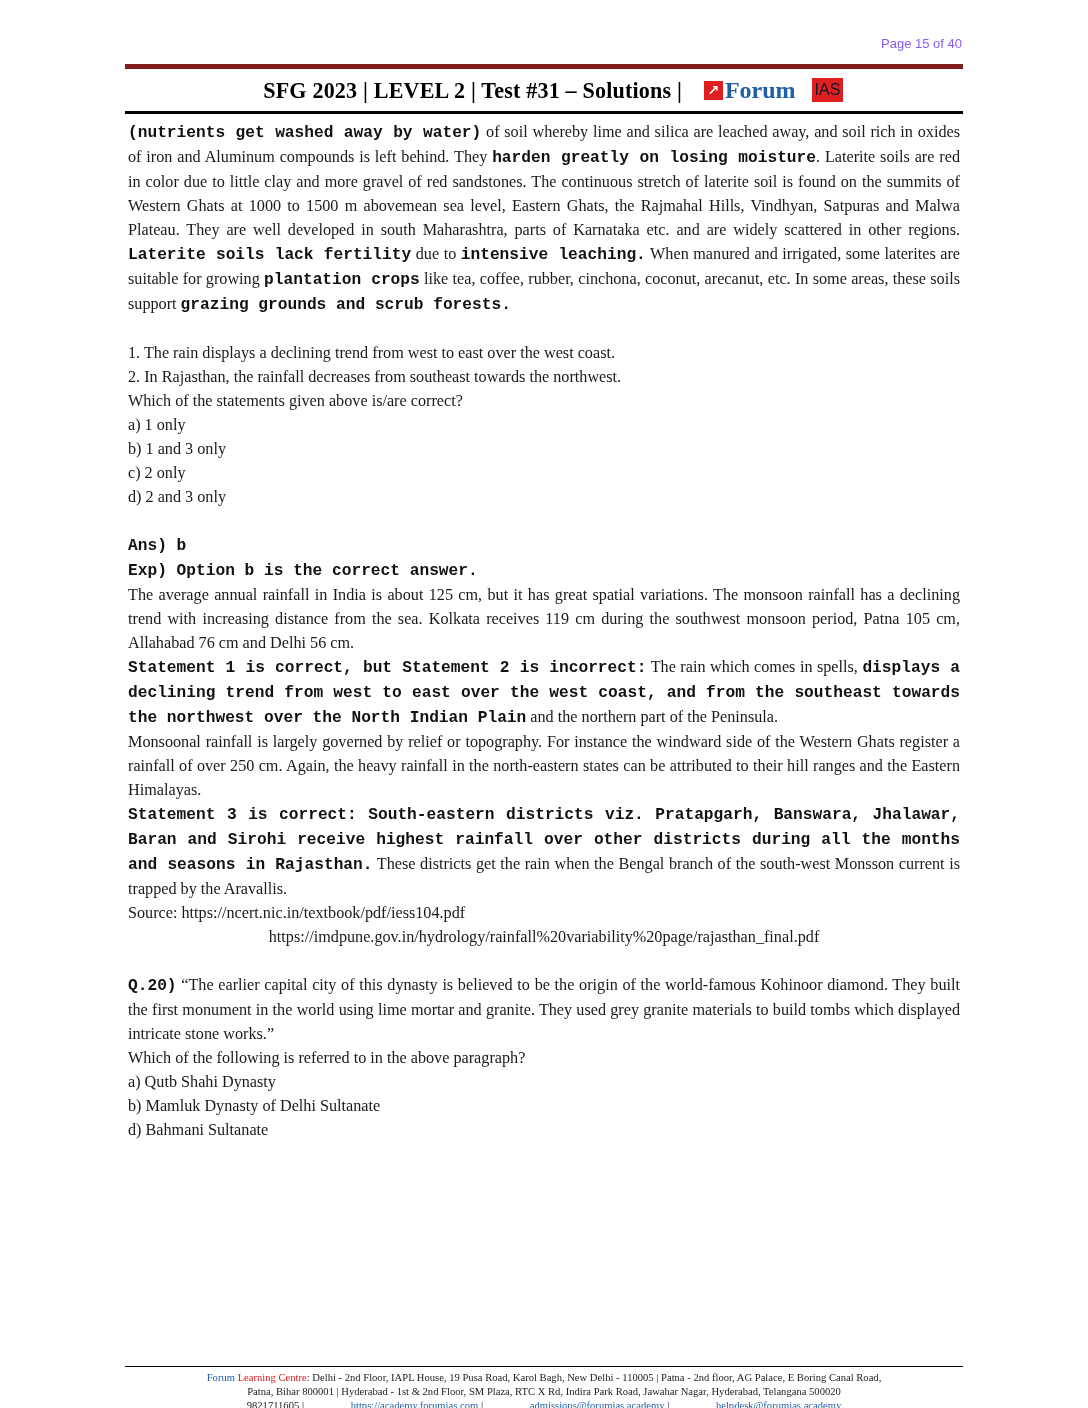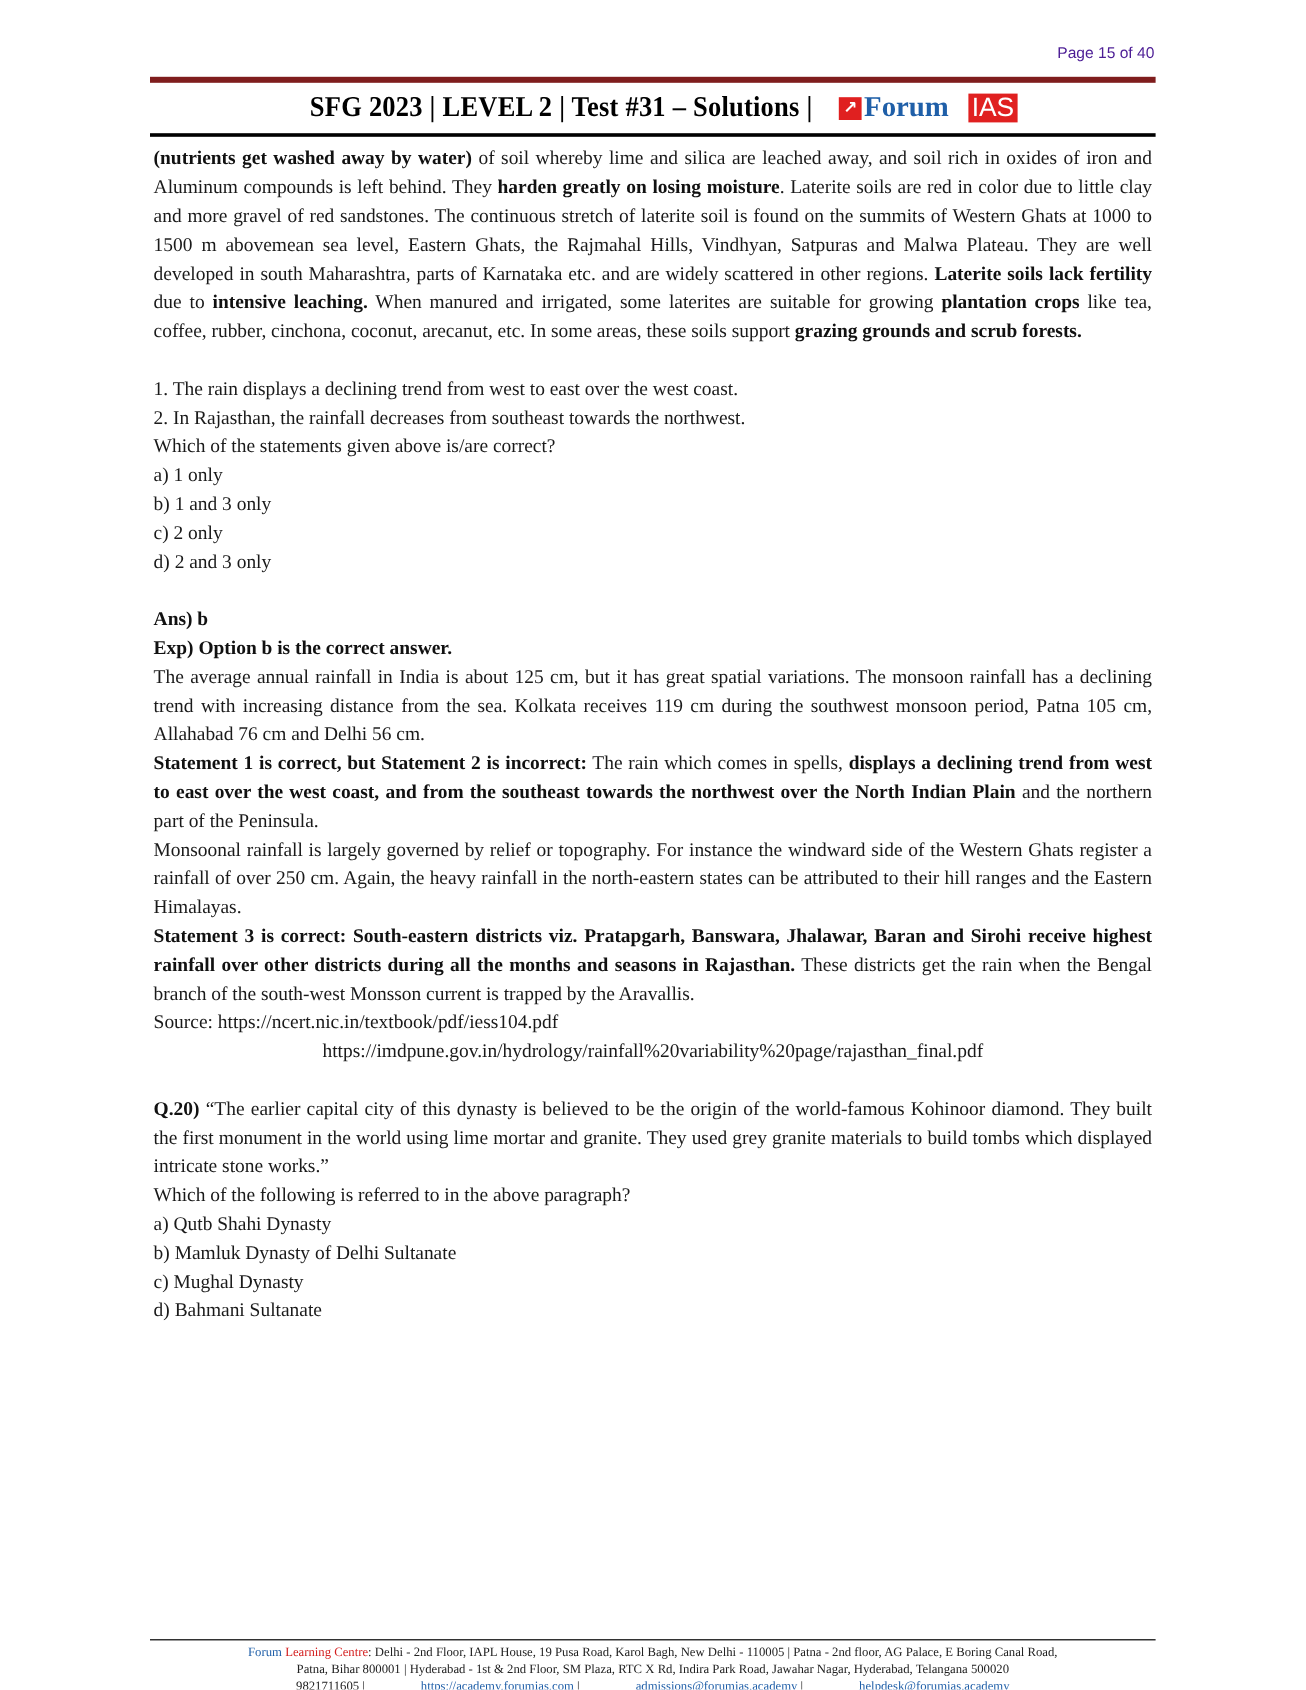--- a/index.html
+++ b/index.html
@@ -1,19 +1,19 @@
 <!DOCTYPE html>
 <html><head>
 <meta charset="utf-8">
 <style>
   html, body { margin: 0; padding: 0; background: #ffffff; }
   body { width: 1088px; height: 1408px; position: relative; overflow: hidden; color: #1a1a1a; }
   .page-num {
     position: absolute; top: 36px; right: 126px;
-    font-family: "Liberation Sans", sans-serif; font-size: 13px; color: #4c1d95;
+    font-family: "Liberation Sans", sans-serif; font-size: 13px; color: #8b5cf6;
   }
   .hdr {
     position: absolute; left: 125px; top: 64px; width: 838px; height: 42px;
     border-top: 5px solid #7f1d1d; border-bottom: 3px solid #000;
     display: flex; align-items: center; justify-content: center;
   }
   .hdr-title {
     font-family: "Liberation Serif", serif; font-weight: bold; font-size: 24px;
     color: #000; letter-spacing: 0.2px; transform: scaleX(0.92);
   }
@@ -21,30 +21,30 @@
   .logo-arrow {
     width: 19px; height: 19px; background: #e02020; color: #fff;
     font-family: "DejaVu Sans", sans-serif; font-size: 14px; font-weight: bold;
     display: inline-flex; align-items: center; justify-content: center; line-height: 1;
   }
   .logo-forum {
     font-family: "Liberation Serif", serif; font-weight: bold; font-size: 24px;
     color: #1f5fa8; margin-left: 2px;
   }
   .logo-ias {
-    background: #e02020; color: #ffffff; font-family: "Liberation Sans", sans-serif;
-    font-size: 22px; padding: 0 3px; margin-left: 16px; line-height: 24px;
+    background: #e02020; color: #0f172a; font-family: "Liberation Sans", sans-serif;
+    font-size: 16px; padding: 0 3px; margin-left: 16px; line-height: 24px;
   }
   .content {
     position: absolute; left: 128px; top: 120px; width: 832px;
     font-family: "Liberation Serif", serif; font-size: 16.2px; line-height: 24px;
     text-align: justify; color: #1a1a1a;
   }
   .content p { margin: 0; }
-  .content b { font-weight: bold; color: #111; }
+  .content b { font-weight: bold; color: #111; font-family: Liberation Mono, monospace; }
   .gap { height: 24px; }
   .footer {
     position: absolute; left: 125px; top: 1366px; width: 838px;
     border-top: 1.5px solid #000; padding-top: 4px;
     font-family: "Liberation Serif", serif; font-size: 10.6px; line-height: 14px;
     text-align: center; color: #222;
   }
   .f-forum { color: #1f5fa8; }
   .f-lc { color: #d42020; }
   .footer a { color: #1f5fa8; text-decoration: underline; margin-left: 44px; }
@@ -83,21 +83,20 @@
   <p>Monsoonal rainfall is largely governed by relief or topography. For instance the windward side of the Western Ghats register a rainfall of over 250 cm. Again, the heavy rainfall in the north-eastern states can be attributed to their hill ranges and the Eastern Himalayas.</p>
   <p><b>Statement 3 is correct: South-eastern districts viz. Pratapgarh, Banswara, Jhalawar, Baran and Sirohi receive highest rainfall over other districts during all the months and seasons in Rajasthan.</b><span> These districts get the rain when the Bengal branch of the south-west Monsson current is trapped by the Aravallis.</span></p>
   <p>Source: https://ncert.nic.in/textbook/pdf/iess104.pdf</p>
   <p style="text-align:center">https://imdpune.gov.in/hydrology/rainfall%20variability%20page/rajasthan_final.pdf</p>
   <div class="gap"></div>
 
   <p><b>Q.20)</b><span> “The earlier capital city of this dynasty is believed to be the origin of the world-famous Kohinoor diamond. They built the first monument in the world using lime mortar and granite. They used grey granite materials to build tombs which displayed intricate stone works.”</span></p>
   <p>Which of the following is referred to in the above paragraph?</p>
   <p>a) Qutb Shahi Dynasty</p>
   <p>b) Mamluk Dynasty of Delhi Sultanate</p>
-  <p>c) Mughal Dynasty</p>
   <p>d) Bahmani Sultanate</p>
 </div>
 
 <div class="footer">
   <div><span class="f-forum">Forum</span> <span class="f-lc">Learning Centre</span><span>: Delhi - 2nd Floor, IAPL House, 19 Pusa Road, Karol Bagh, New Delhi - 110005    | Patna - 2nd floor, AG Palace, E Boring Canal Road,</span></div>
   <div>Patna, Bihar 800001    | Hyderabad - 1st &amp; 2nd Floor, SM Plaza, RTC X Rd, Indira Park Road, Jawahar Nagar, Hyderabad, Telangana 500020</div>
   <div><span>9821711605</span><span> | </span><a>https://academy.forumias.com</a><span> | </span><a>admissions@forumias.academy</a><span> | </span><a>helpdesk@forumias.academy</a></div>
 </div>
 
 </body></html>

